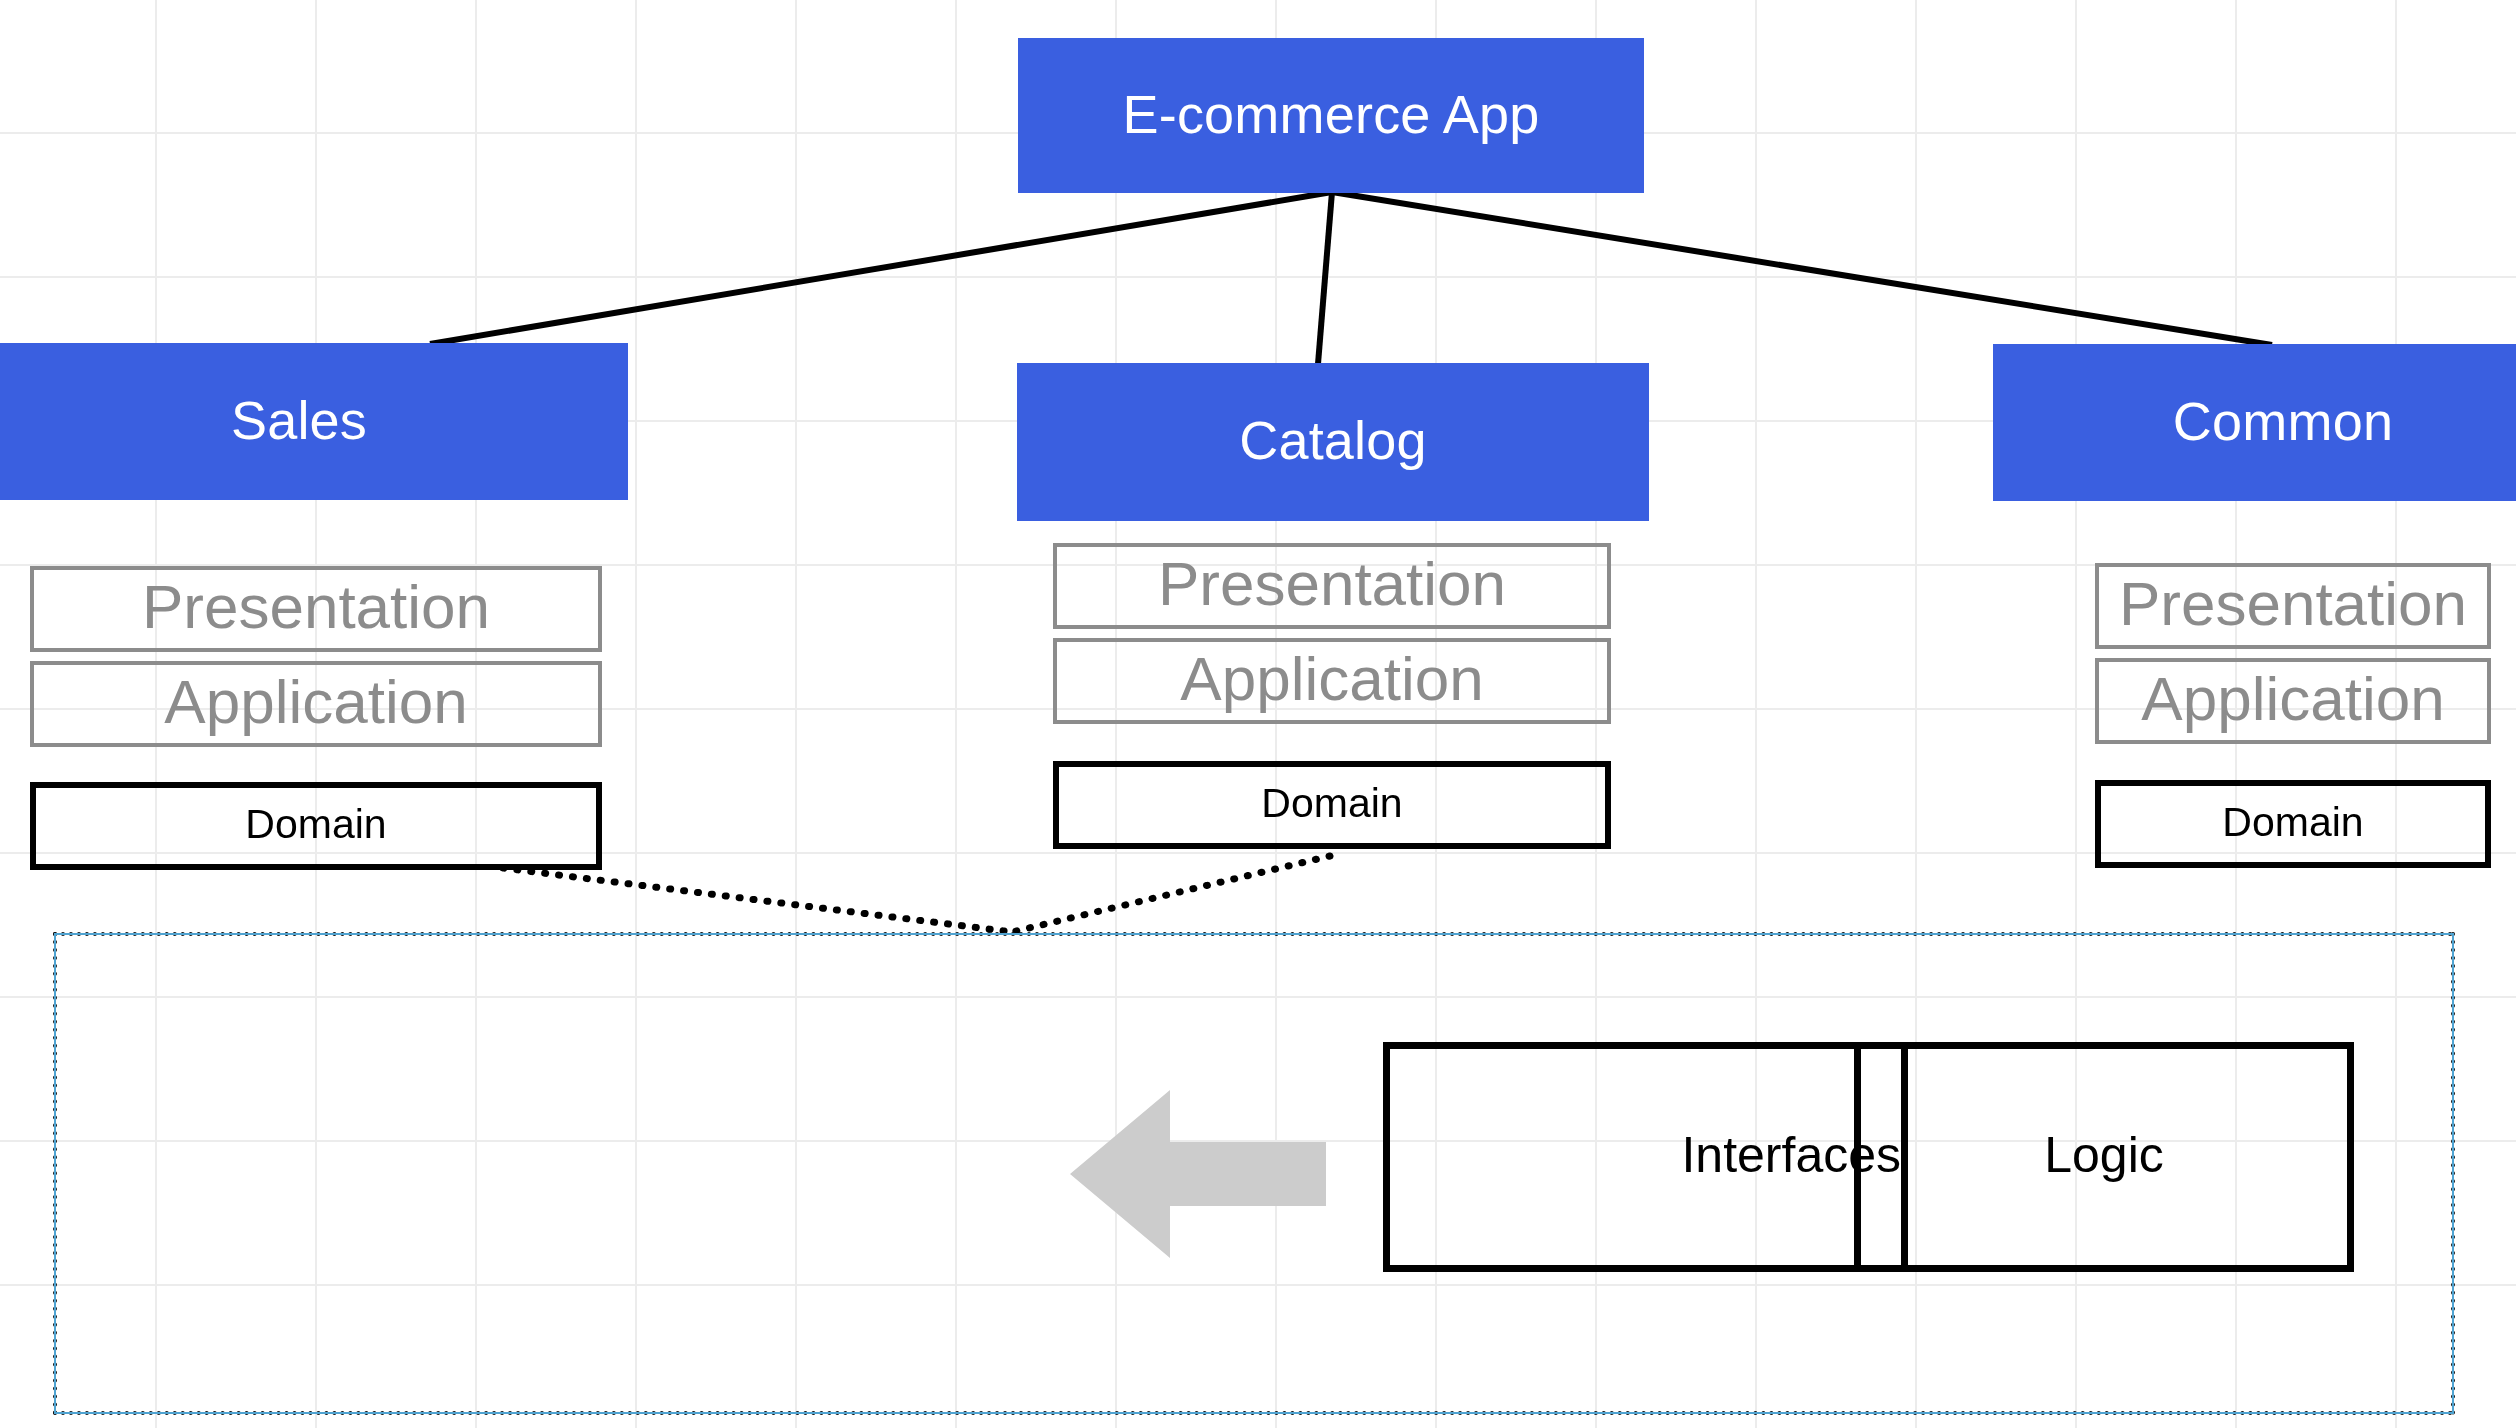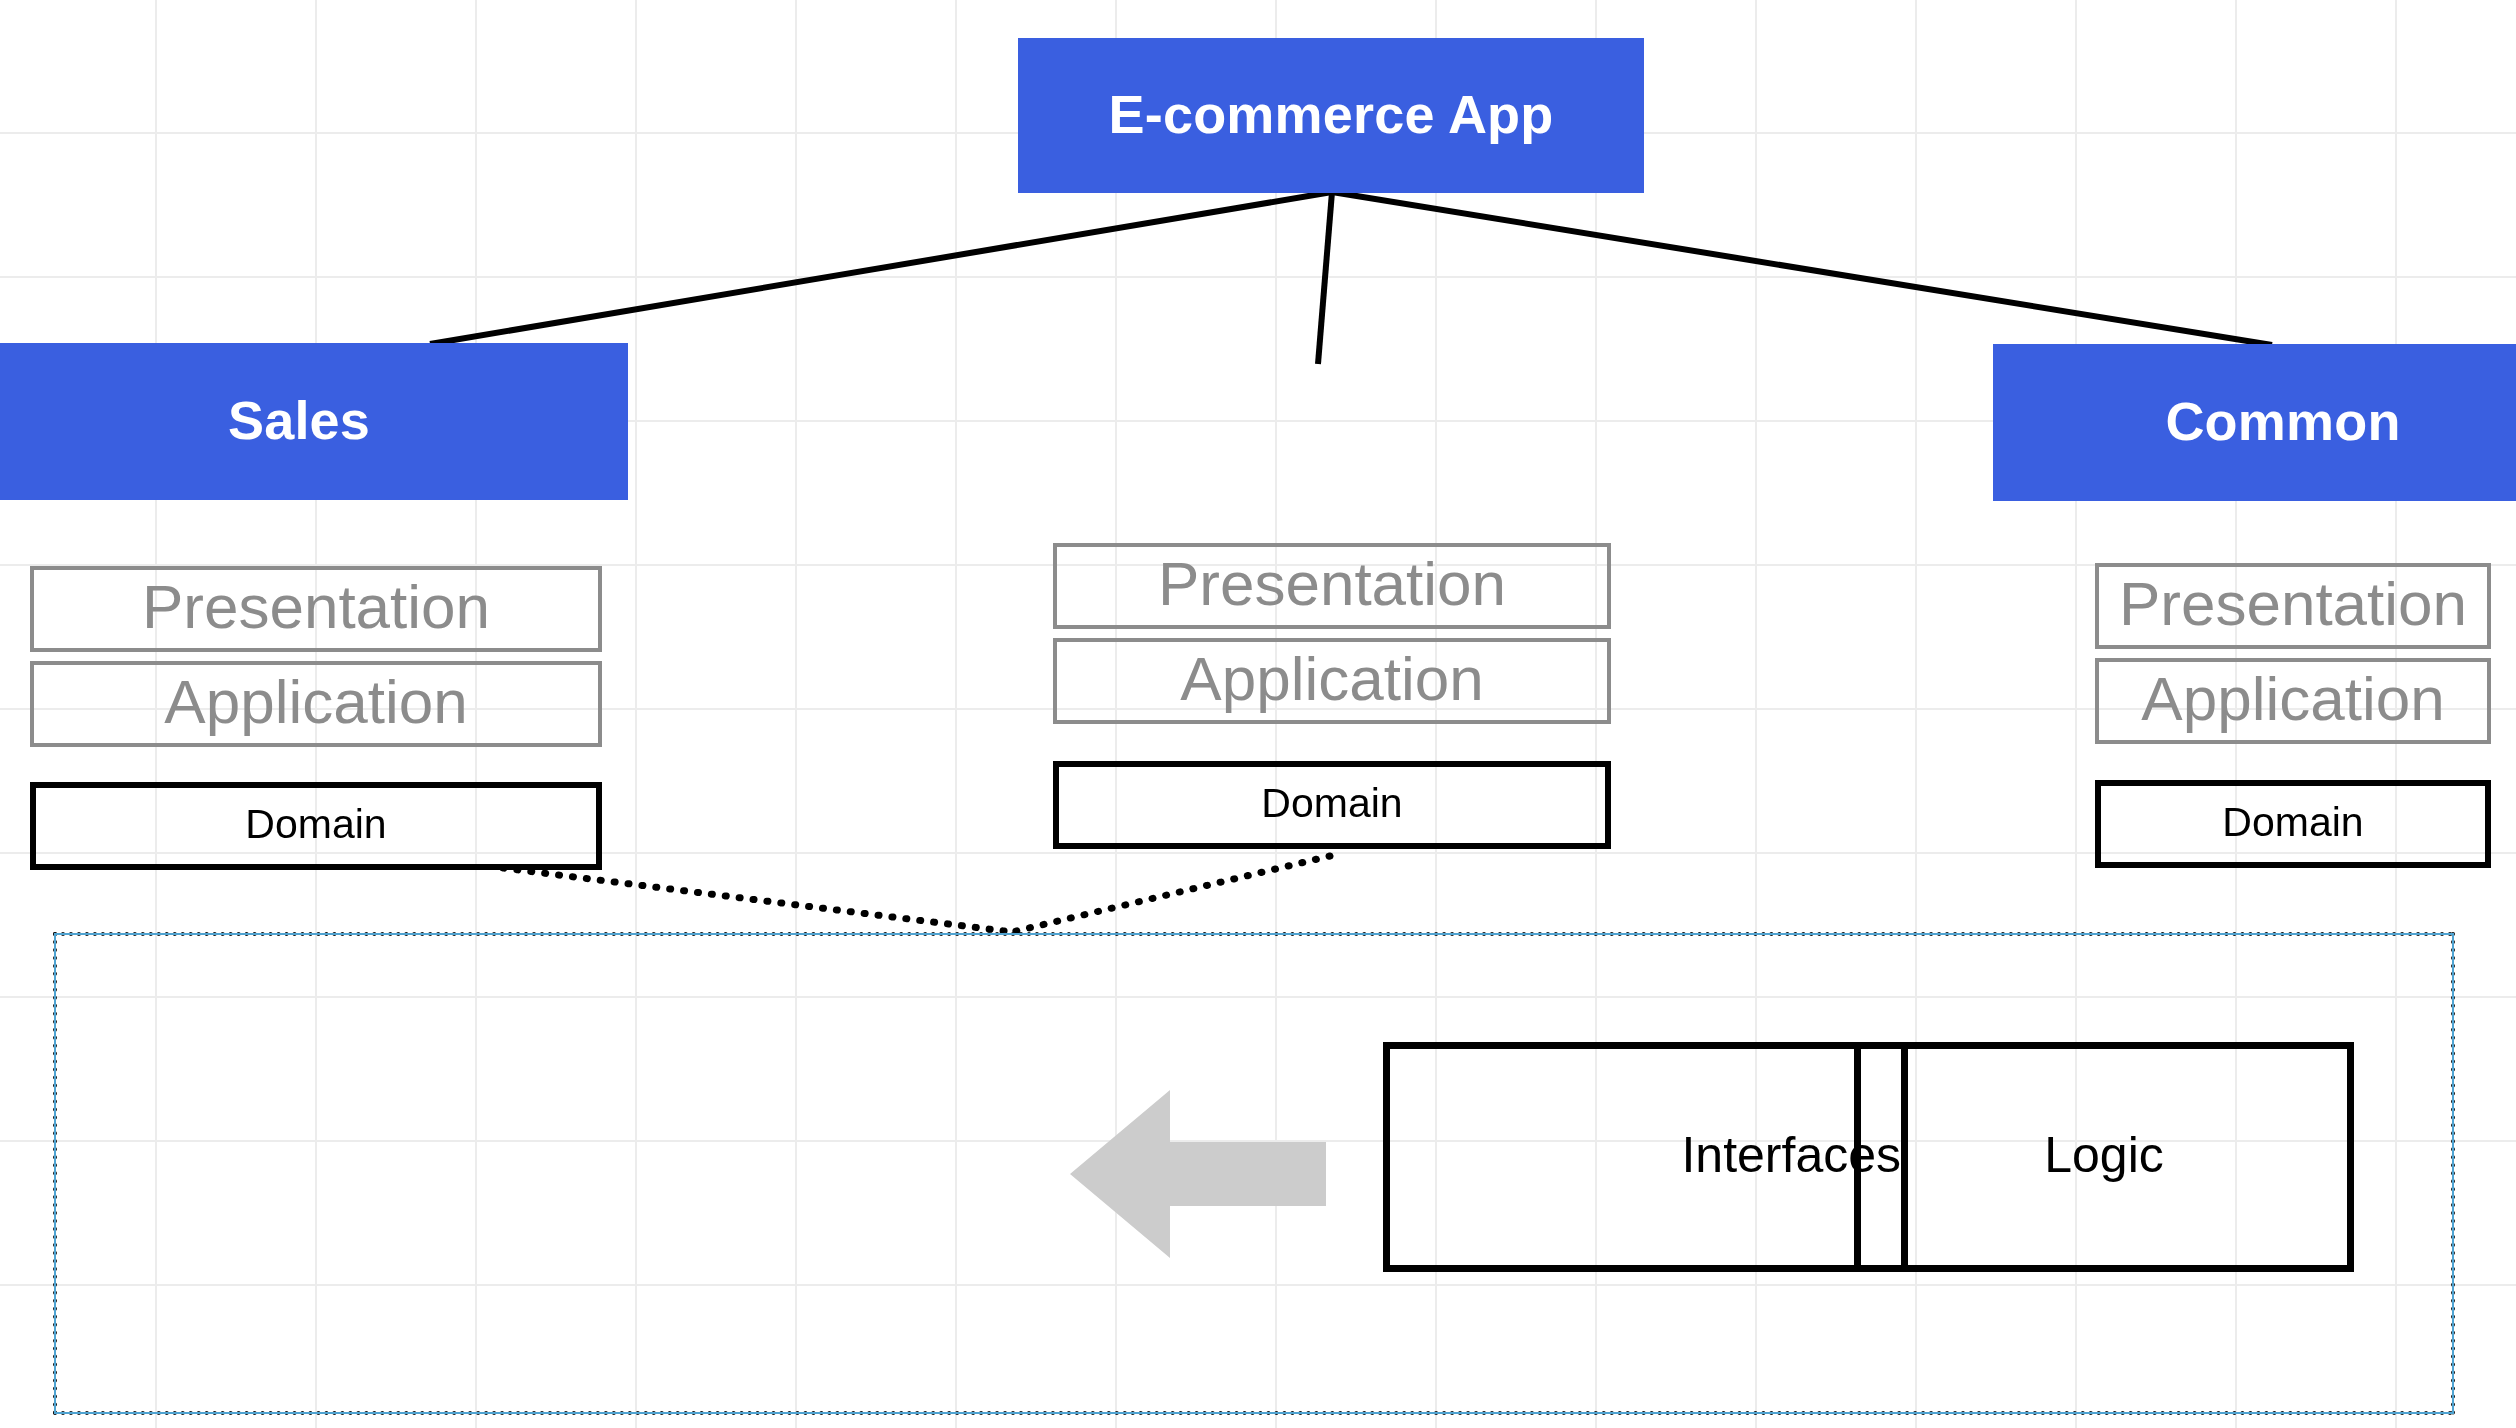--- a/index.html
+++ b/index.html
@@ -36,21 +36,21 @@
     box-sizing: border-box;
     display: flex;
     align-items: center;
     justify-content: center;
     text-align: center;
   }
   .node-blue {
     background: #3A5FE0;
     color: #ffffff;
     font-size: 54px;
-    font-weight: 700;
+    font-weight: 400;
     letter-spacing: 0.2px;
   }
   .node-muted {
     border: 4px solid #8C8C8C;
     color: #8C8C8C;
     background: transparent;
     font-size: 62px;
     font-weight: 400;
   }
   .node-solid {
@@ -112,20 +112,23 @@
   <div class="node node-muted" style="left:30px; top:566px; width:572px; height:86px;">
     <span class="lbl">Presentation</span>
   </div>
   <div class="node node-muted" style="left:30px; top:661px; width:572px; height:86px;">
     <span class="lbl">Application</span>
   </div>
   <div class="node node-solid" style="left:30px; top:782px; width:572px; height:88px;">
     <span class="lbl">Domain</span>
   </div>
 
+  <div class="node node-blue" style="left:1017px; top:363px; width:632px; height:158px;">
+    <span class="lbl">Catalog</span>
+  </div>
   <div class="node node-muted" style="left:1053px; top:543px; width:558px; height:86px;">
     <span class="lbl">Presentation</span>
   </div>
   <div class="node node-muted" style="left:1053px; top:638px; width:558px; height:86px;">
     <span class="lbl">Application</span>
   </div>
   <div class="node node-solid" style="left:1053px; top:761px; width:558px; height:88px;">
     <span class="lbl">Domain</span>
   </div>
 

